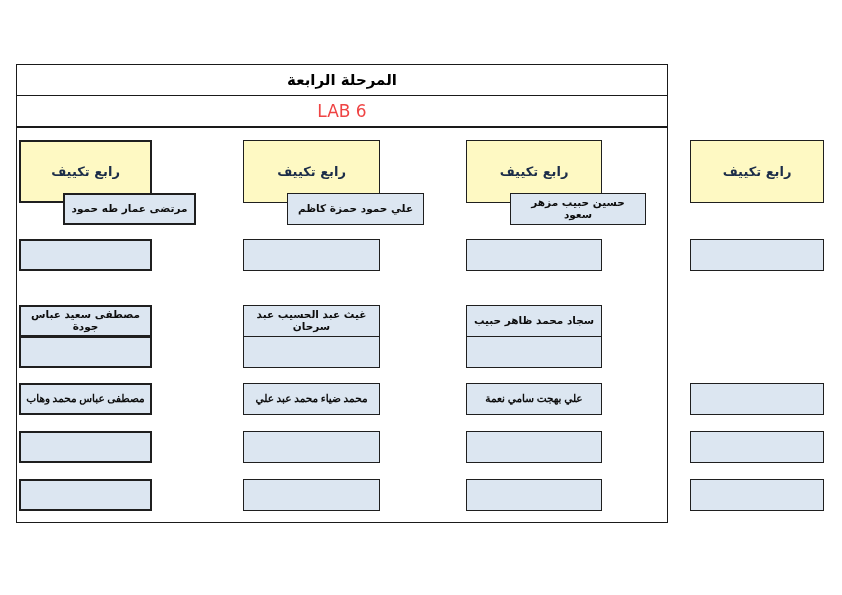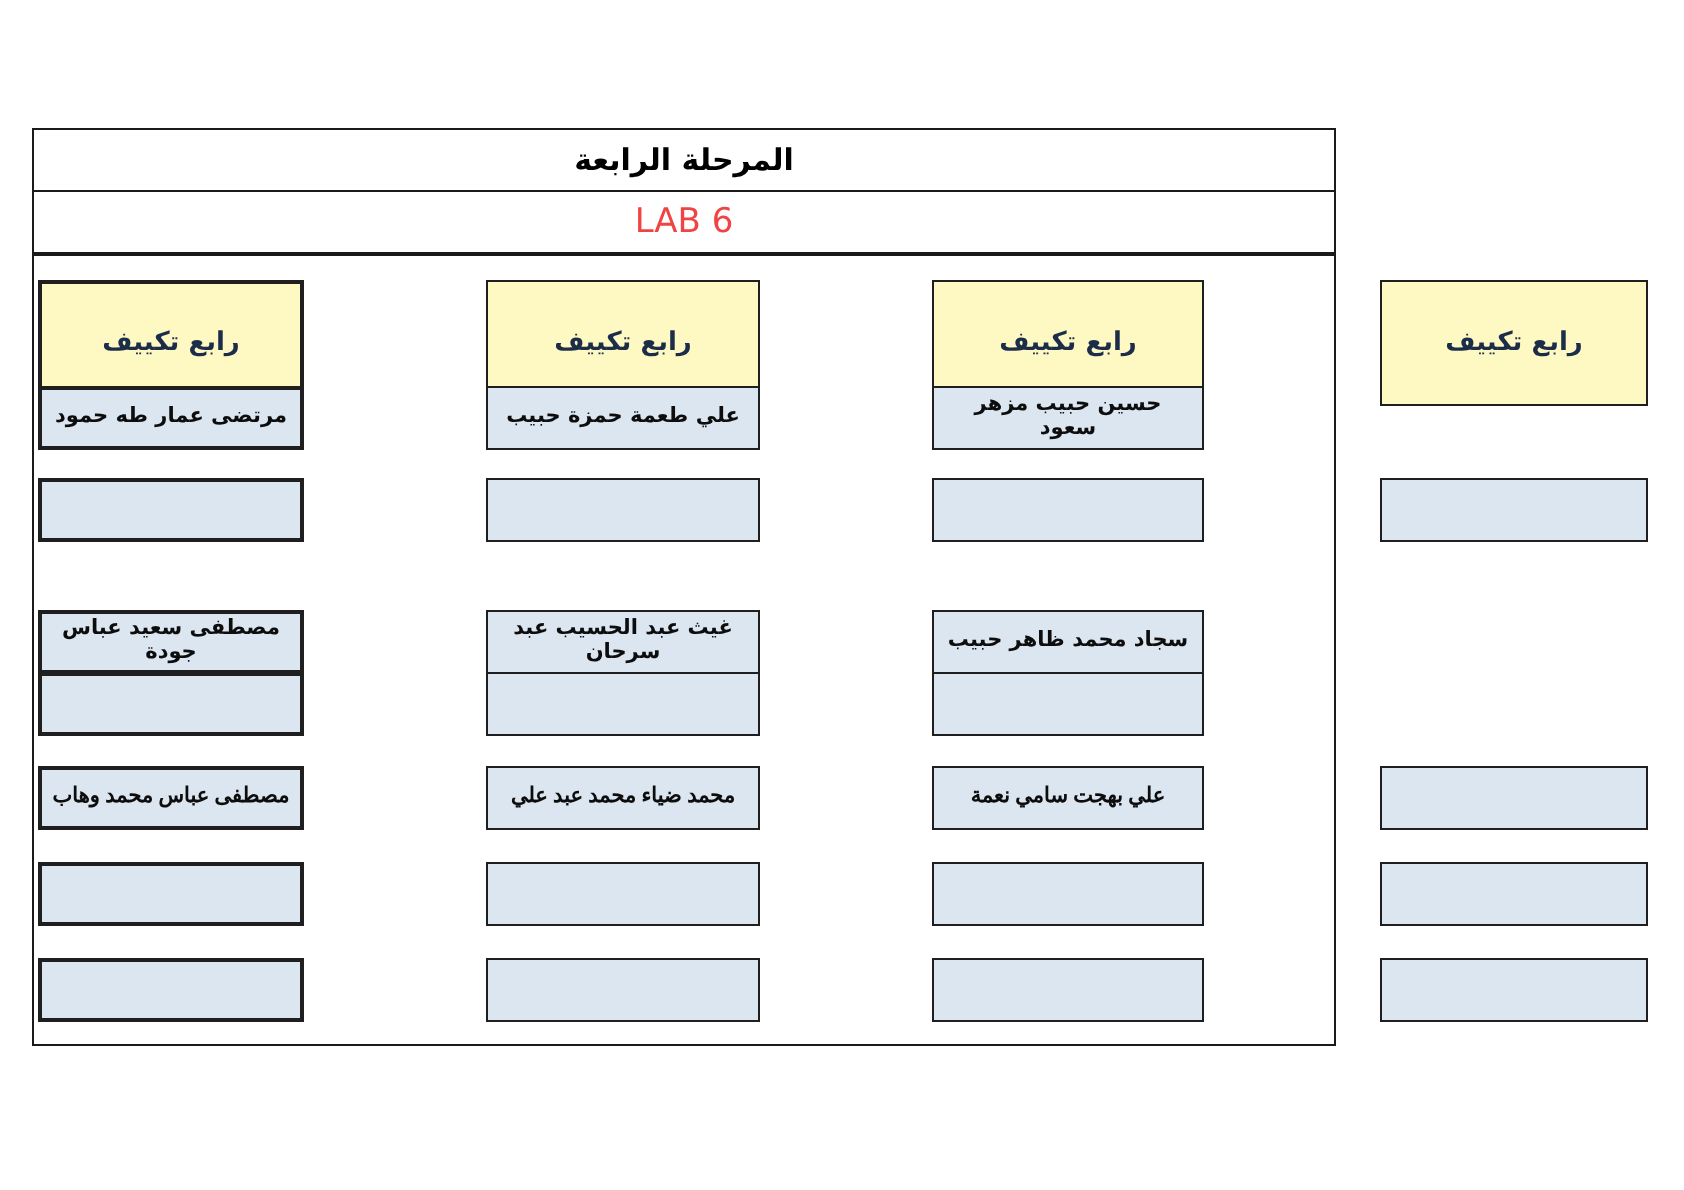--- a/index.html
+++ b/index.html
@@ -13,21 +13,21 @@
   .c1{left:2px;width:133px;}
   .c2{left:226px;width:137px;}
   .c3{left:449px;width:136px;}
   .c4{left:673px;width:134px;}
   .box{position:absolute;left:0;width:100%;box-sizing:border-box;display:flex;align-items:center;justify-content:center;
        direction:rtl;text-align:center;padding:0 5px;}
   .hdr{top:65px;height:63px;background:#fef9c3;font-weight:bold;font-size:13px;color:#1c2d49;margin-top:10px;}
   .cell{height:32px;background:#dce6f1;font-weight:bold;font-size:10.5px;color:#0d0d0d;line-height:1.1;}
   .c1 .box{border:2px solid #1f1f1f;}
   .c2 .box,.c3 .box,.c4 .box{border:1px solid #1f1f1f;}
-  .r0{top:128px;}
+  .r0{top:128px;margin-left:44px;}
   .r1{top:174px;}
   .r2{top:240px;}
   .r3{top:271px;}
   .r4{top:318px;font-family:Liberation Serif, serif;}
   .r5{top:366px;}
   .r6{top:414px;}
 </style>
 </head>
 <body>
 
@@ -41,21 +41,21 @@
     <div class="box cell r1"></div>
     <div class="box cell r2">مصطفى سعيد عباس جودة</div>
     <div class="box cell r3"></div>
     <div class="box cell r4">مصطفى عباس محمد وهاب</div>
     <div class="box cell r5"></div>
     <div class="box cell r6"></div>
   </div>
 
   <div class="col c2">
     <div class="box hdr">رابع تكييف</div>
-    <div class="box cell r0">علي طعمة حمزة حبيب</div>
+    <div class="box cell r0">علي حمود حمزة كاظم</div>
     <div class="box cell r1"></div>
     <div class="box cell r2">غيث عبد الحسيب عبد سرحان</div>
     <div class="box cell r3"></div>
     <div class="box cell r4">محمد ضياء محمد عبد علي</div>
     <div class="box cell r5"></div>
     <div class="box cell r6"></div>
   </div>
 
   <div class="col c3">
     <div class="box hdr">رابع تكييف</div>

